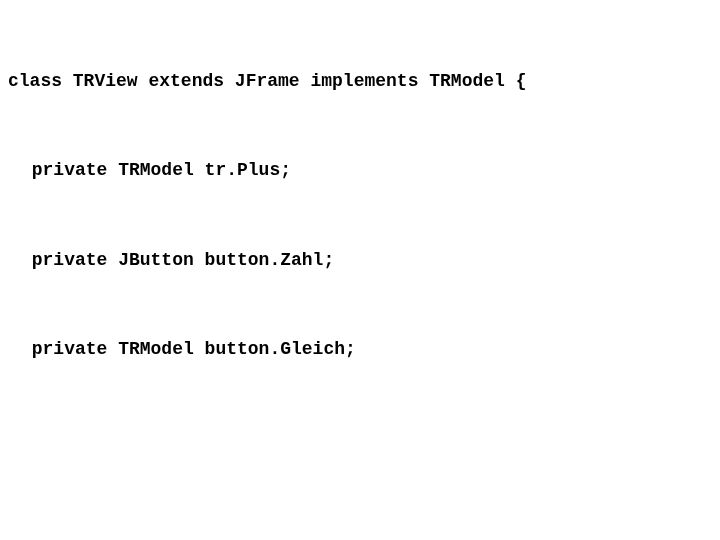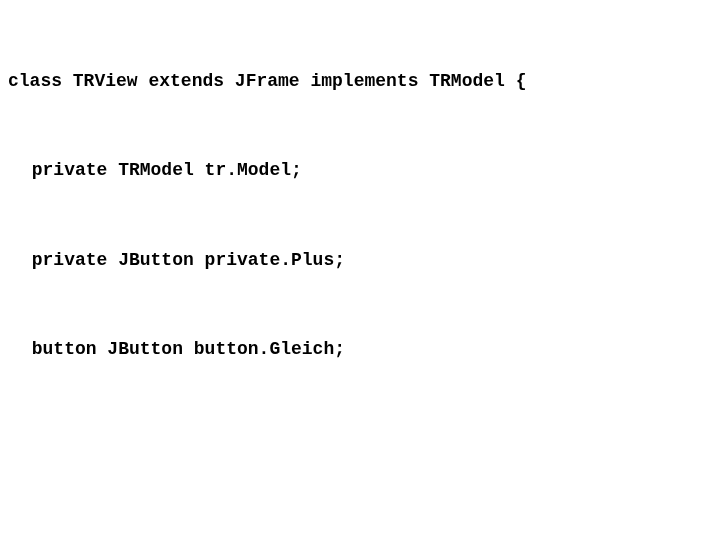--- a/index.html
+++ b/index.html
@@ -22,23 +22,23 @@
     }
     .indent-1 {
       padding-left: 2.2ch;
     }
   </style>
 </head>
 <body>
 
 <div class="code-block">
   <span class="line">class TRView extends JFrame implements TRModel {</span>
-  <span class="line indent-1">private TRModel tr.Model;</span>
-  <span class="line indent-1">private JButton private.Plus;</span>
-  <span class="line indent-1">button JButton button.Gleich;</span>
+  <span class="line indent-1">private TRModel tr.Plus;</span>
+  <span class="line indent-1">private JButton button.Zahl;</span>
+  <span class="line indent-1">private TRModel button.Gleich;</span>
   <span class="line"></span>
   
   
   
   <span class="line"></span>
   
   
   
   <span class="line"></span>
   

